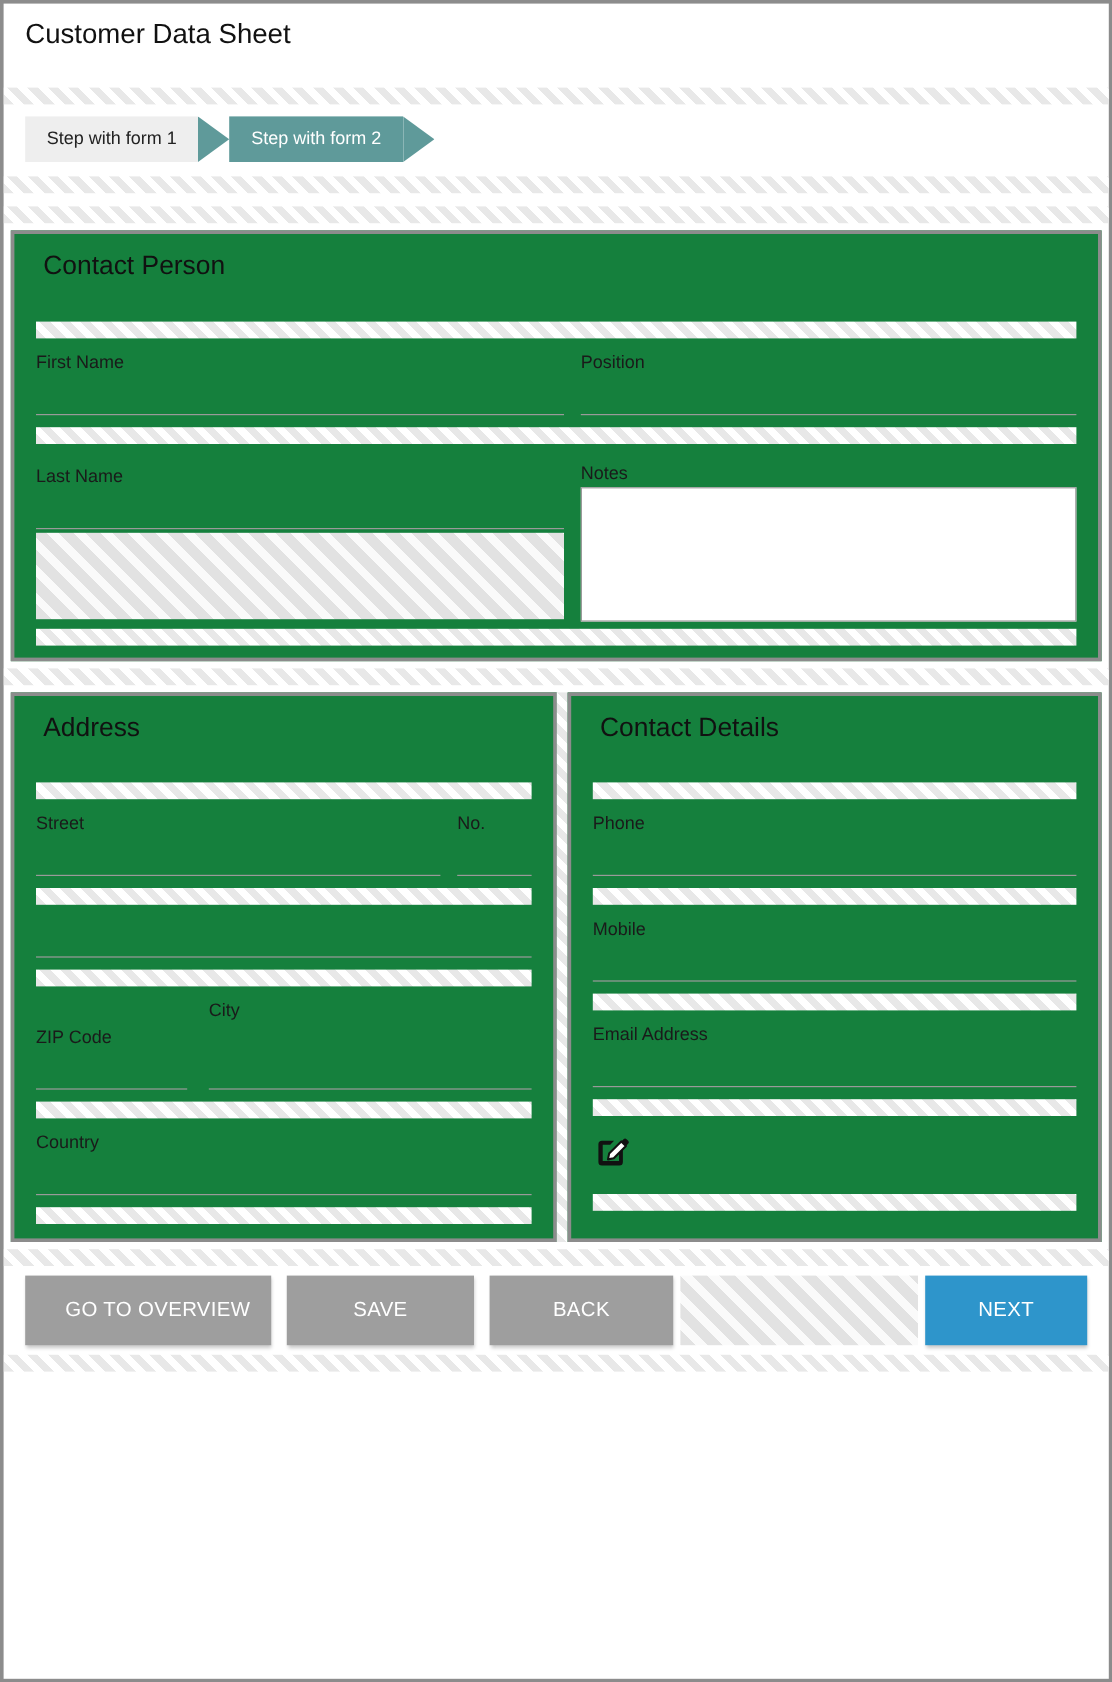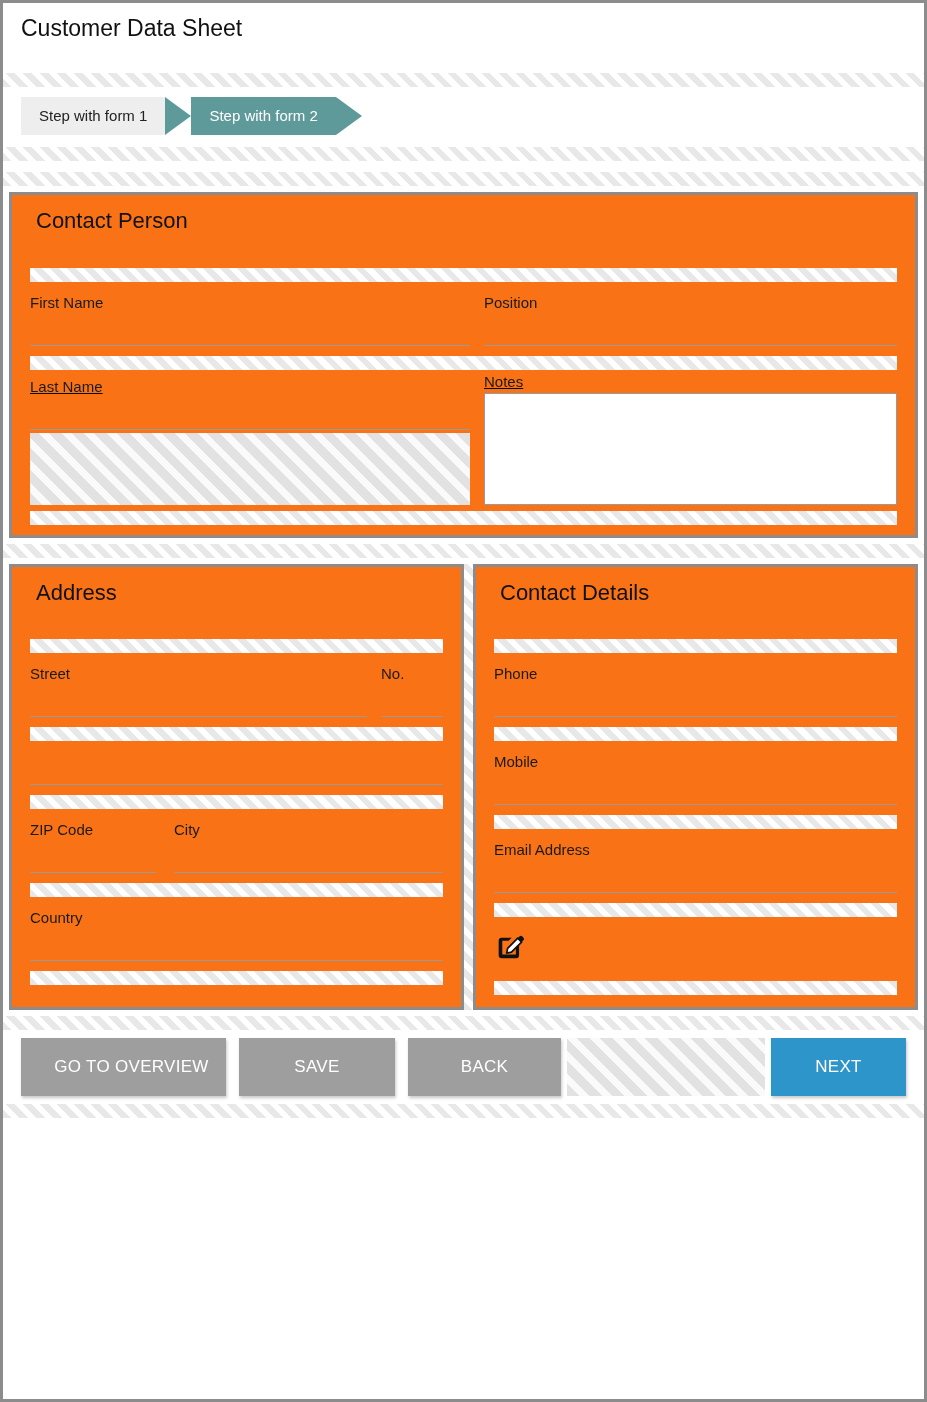--- a/index.html
+++ b/index.html
@@ -81,21 +81,21 @@
   
   .field-box {
     border: 1px solid #9a9a9a;
     background: #ffffff;
     height: 112px;
   }
 
   
   .panel {
     border: 3px solid #8c8c8c;
-    background: #f97316;
+    background: #15803d;
     padding: 0 18px 0 18px;
   }
   .panel-title {
     font-size: 22px;
     color: #111111;
     font-weight: 400;
     padding: 12px 0 0 6px;
     line-height: 1.25;
   }
 
@@ -175,21 +175,21 @@
       <div class="field" style="flex:1;">
         <div class="field-label">Position</div>
         <div class="field-line">
           <input type="text" style="border: none; outline: none; width: 100%; height: 100%; font-size: 15px; background: transparent; font-family: &quot;Liberation Sans&quot;, sans-serif;" placeholder="">
         </div>
       </div>
     </div>
 
     <div class="strip hatch-thin" style="margin-top:10px;"></div>
 
-    <div class="row" style="margin-top:3px; align-items:flex-end;text-decoration:underline;">
+    <div class="row" style="margin-top:16px; align-items:center;">
       <div style="width:440px;">
         <div class="field">
           <div class="field-label">Last Name</div>
           <div class="field-line">
             <input type="text" style="border: none; outline: none; width: 100%; height: 100%; font-size: 15px; background: transparent; font-family: &quot;Liberation Sans&quot;, sans-serif;" placeholder="">
           </div>
         </div>
         <div class="hatch-block" style="height:72px;margin-top:3px;"></div>
       </div>
       <div style="width:14px;"></div>
@@ -244,21 +244,21 @@
       <div class="strip hatch-thin" style="margin-top:10px;"></div>
 
       <div class="row" style="margin-top:12px;">
         <div class="field" style="width:126px;">
           <div class="field-label">ZIP Code</div>
           <div class="field-line">
             <input type="text" style="border: none; outline: none; width: 100%; height: 100%; font-size: 15px; background: transparent; font-family: &quot;Liberation Sans&quot;, sans-serif;" placeholder="">
           </div>
         </div>
         <div style="width:18px;"></div>
-        <div class="field" style="flex:1;">
+        <div class="field" style="flex:1;gap:22px;">
           <div class="field-label">City</div>
           <div class="field-line">
             <input type="text" style="border: none; outline: none; width: 100%; height: 100%; font-size: 15px; background: transparent; font-family: &quot;Liberation Sans&quot;, sans-serif;" placeholder="">
           </div>
         </div>
       </div>
 
       <div class="strip hatch-thin" style="margin-top:10px;"></div>
 
       <div style="margin-top:12px;">

